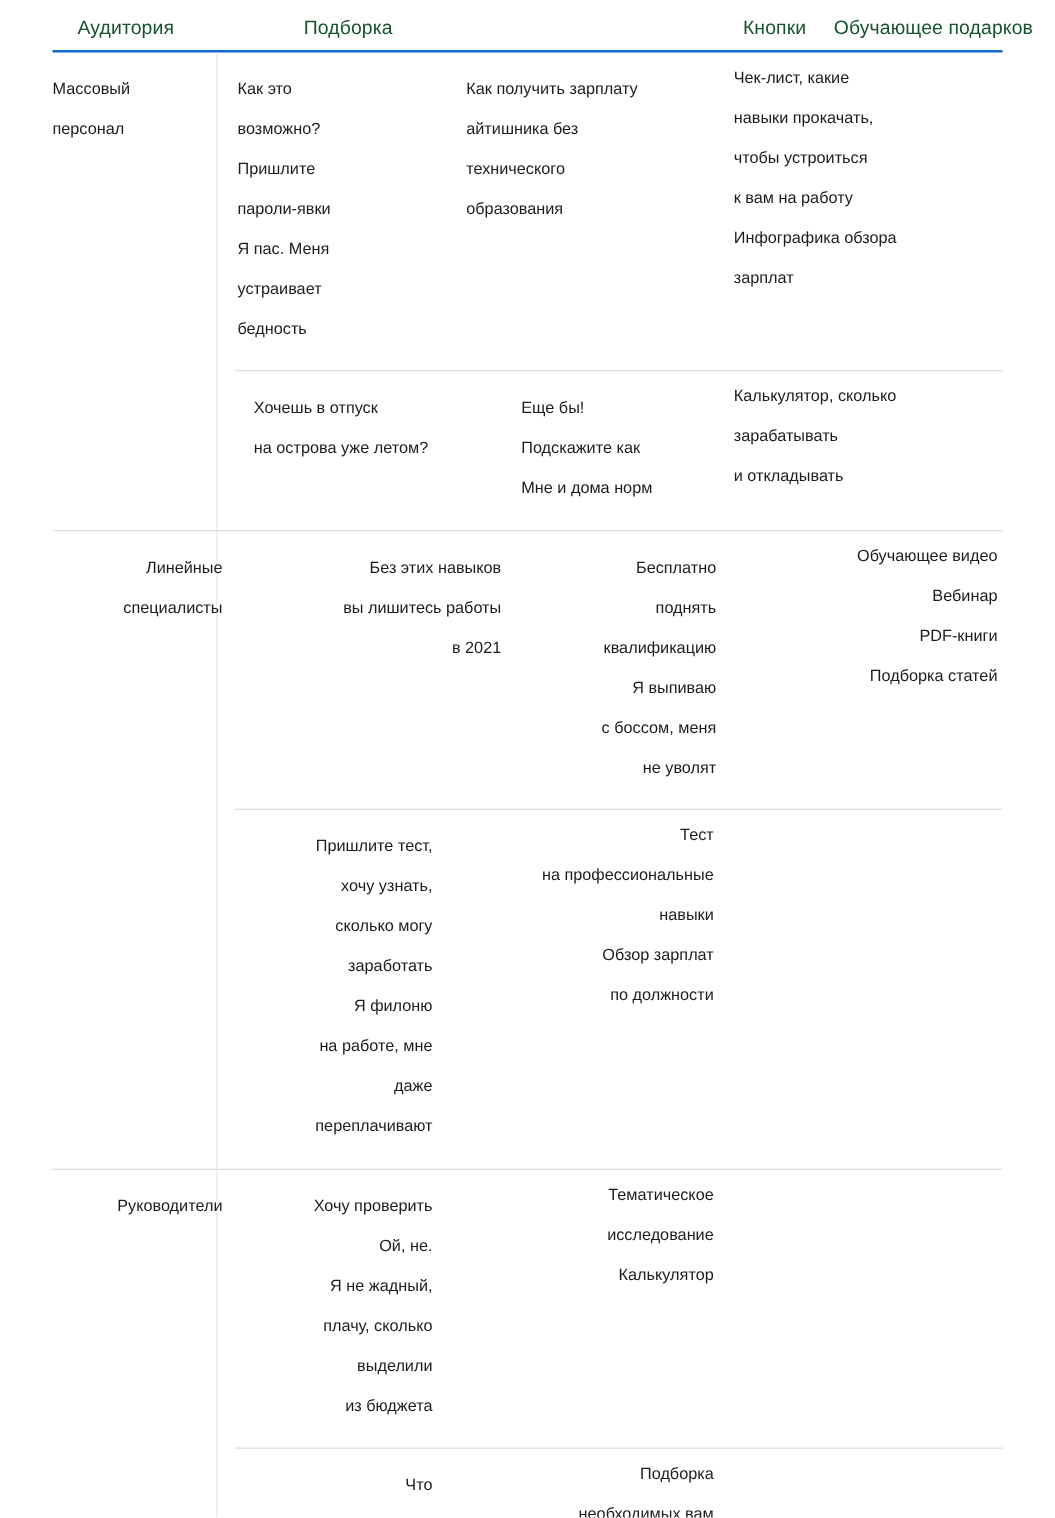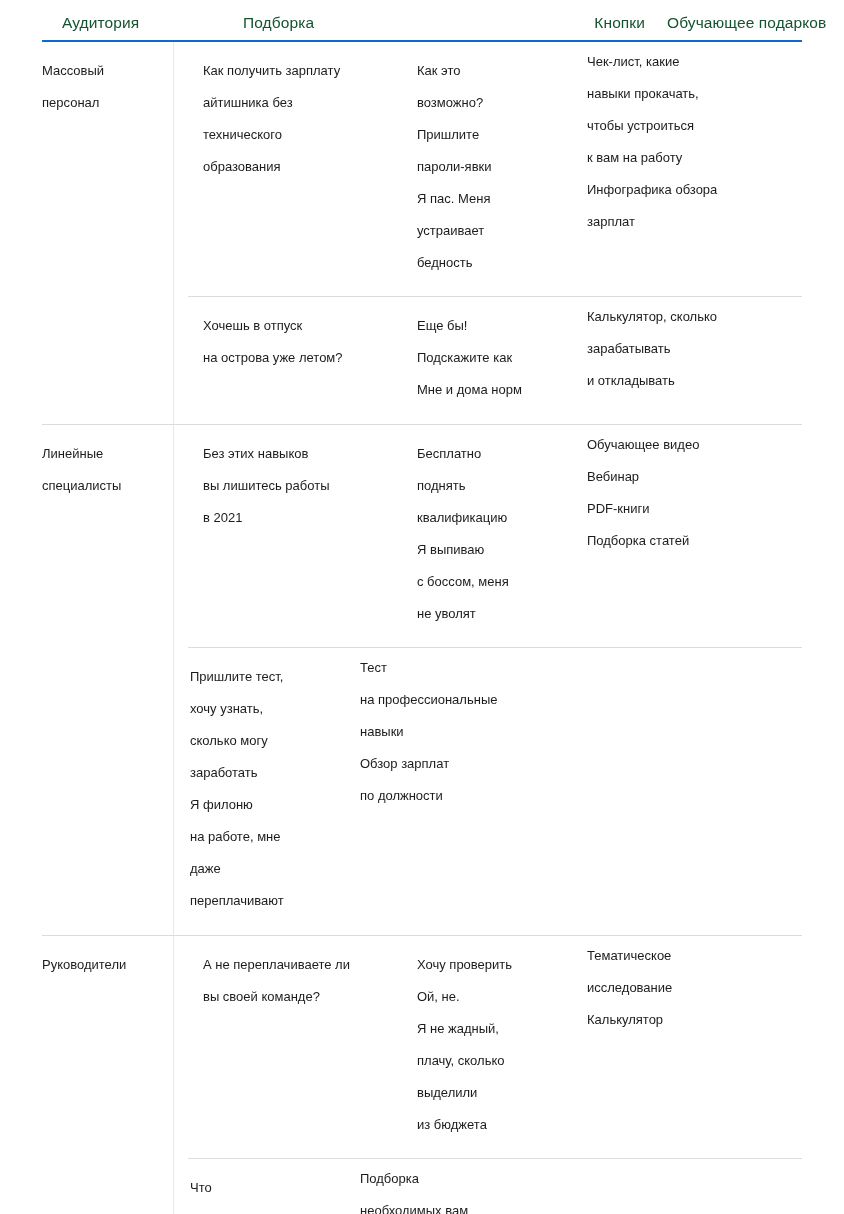--- a/index.html
+++ b/index.html
@@ -57,20 +57,21 @@
   .thead .c2 { padding-left: 15px; }
   .thead .c3 { padding-left: 2px; text-align: right; }
   .thead .c4 { padding-left: 2px; }
 
   
   .group {
     position: relative;
   }
   .group + .group {
     border-top: 1.5px solid #DCDCDC;
+    text-align: right;
   }
 
   .subrow {
     display: flex;
     align-items: flex-start;
     position: relative;
   }
   
   .subrow + .subrow::before {
     content: "";
@@ -116,31 +117,31 @@
       <div class="th c3">Кнопки</div>
       <div class="th c4">Обучающее подарков</div>
     </div>
 
     <div class="group">
       <div class="vrule"></div>
 
       <div class="subrow">
         <div class="cell c1">Массовый
 персонал</div>
-        <div class="cell c2">Как получить зарплату
-айтишника без
-технического
-образования</div>
         <div class="cell c3">Как это
 возможно?
 Пришлите
 пароли-явки
 Я пас. Меня
 устраивает
 бедность</div>
+        <div class="cell c2">Как получить зарплату
+айтишника без
+технического
+образования</div>
         <div class="cell c4">Чек-лист, какие
 навыки прокачать,
 чтобы устроиться
 к вам на работу
 Инфографика обзора
 зарплат</div>
       </div>
 
       <div class="subrow">
         <div class="cell c1"></div>
@@ -192,22 +193,20 @@
 Обзор зарплат
 по должности</div>
       </div>
     </div>
 
     <div class="group">
       <div class="vrule"></div>
 
       <div class="subrow">
         <div class="cell c1">Руководители</div>
-        <div class="cell c2">А не переплачиваете ли
-вы своей команде?</div>
         <div class="cell c3">Хочу проверить
 Ой, не.
 Я не жадный,
 плачу, сколько
 выделили
 из бюджета</div>
         <div class="cell c4">Тематическое
 исследование
 Калькулятор</div>
       </div>

